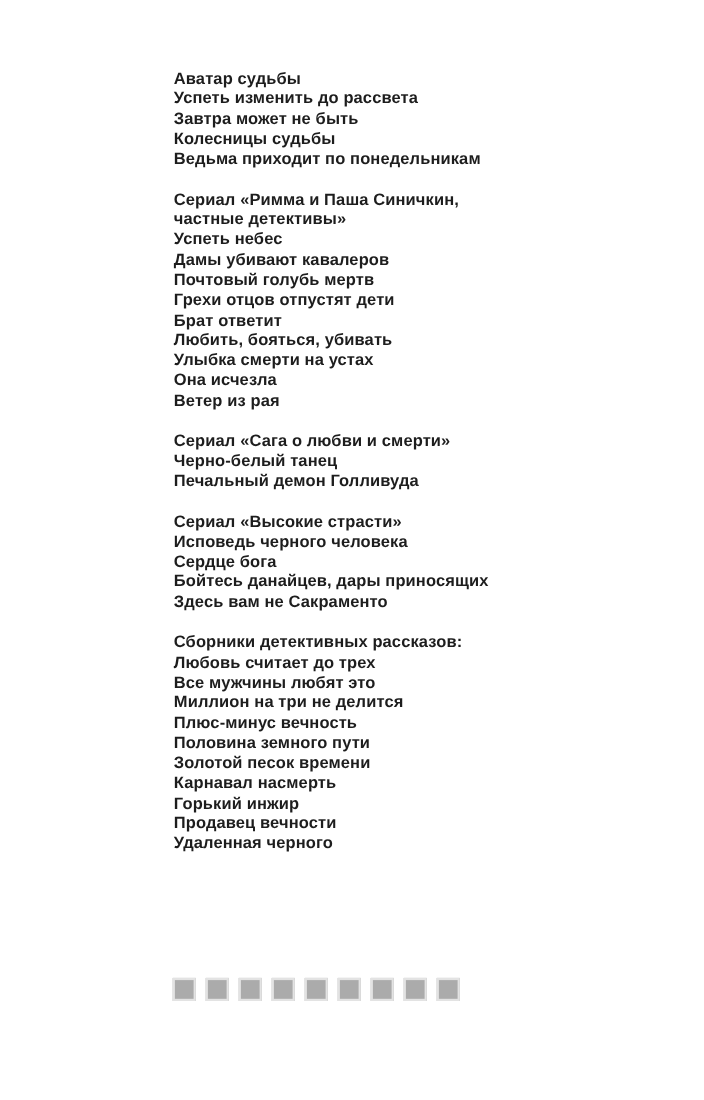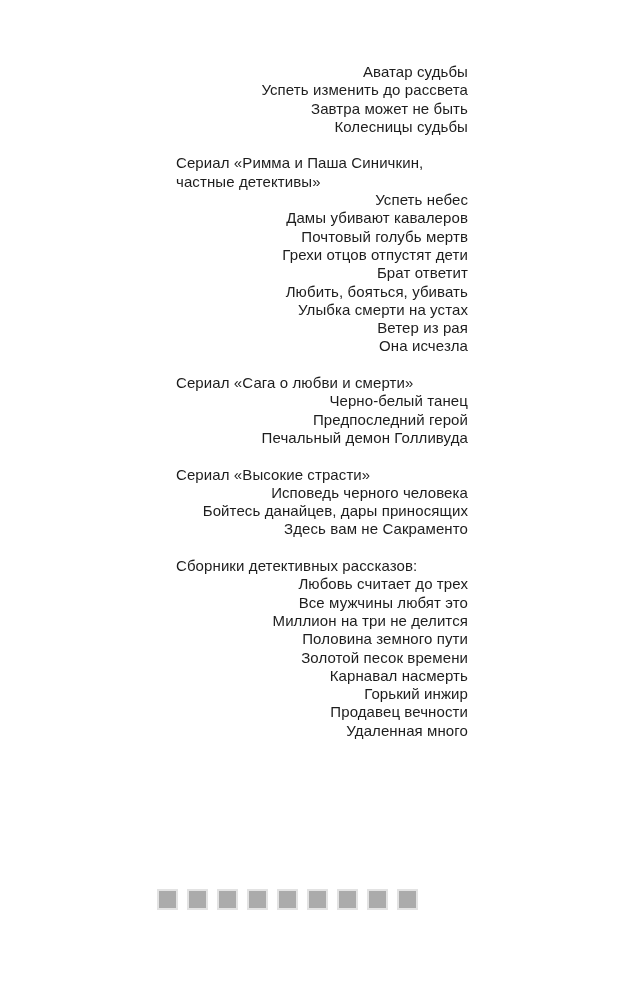--- a/index.html
+++ b/index.html
@@ -16,22 +16,22 @@
   .book-list {
     position: absolute;
     left: 158px;
     top: 63px;
     width: 310px;
     font-size: 15px;
     line-height: 18.3px;
     letter-spacing: 0.1px;
   }
   .section + .section { margin-top: 18.3px; }
-  .heading-line { font-weight: normal; margin-left: 18px; }
-  .title-line { font-weight: normal; text-align: right; }
+  .heading-line { font-weight: bold; }
+  .title-line { font-weight: bold; }
   .ornament {
     position: absolute;
     left: 157px;
     top: 889px;
     display: flex;
     gap: 9px;
   }
   .square {
     width: 21px;
     height: 21px;
@@ -42,57 +42,59 @@
 </head>
 <body>
 
 <div class="page">
   <div class="book-list">
       <div class="section">
         <div class="title-line">Аватар судьбы</div>
         <div class="title-line">Успеть изменить до рассвета</div>
         <div class="title-line">Завтра может не быть</div>
         <div class="title-line">Колесницы судьбы</div>
+        <div class="title-line">Ведьма приходит по понедельникам</div>
       </div>
       <div class="section">
         <div class="heading-line">Сериал «Римма и Паша Синичкин,</div>
         <div class="heading-line">частные детективы»</div>
         <div class="title-line">Успеть небес</div>
         <div class="title-line">Дамы убивают кавалеров</div>
         <div class="title-line">Почтовый голубь мертв</div>
         <div class="title-line">Грехи отцов отпустят дети</div>
         <div class="title-line">Брат ответит</div>
         <div class="title-line">Любить, бояться, убивать</div>
         <div class="title-line">Улыбка смерти на устах</div>
+        <div class="title-line">Она исчезла</div>
         <div class="title-line">Ветер из рая</div>
-        <div class="title-line">Она исчезла</div>
       </div>
       <div class="section">
         <div class="heading-line">Сериал «Сага о любви и смерти»</div>
         <div class="title-line">Черно-белый танец</div>
-        <div class="title-line">Предпоследний герой</div>
         <div class="title-line">Печальный демон Голливуда</div>
       </div>
       <div class="section">
         <div class="heading-line">Сериал «Высокие страсти»</div>
         <div class="title-line">Исповедь черного человека</div>
+        <div class="title-line">Сердце бога</div>
         <div class="title-line">Бойтесь данайцев, дары приносящих</div>
         <div class="title-line">Здесь вам не Сакраменто</div>
       </div>
       <div class="section">
         <div class="heading-line">Сборники детективных рассказов:</div>
         <div class="title-line">Любовь считает до трех</div>
         <div class="title-line">Все мужчины любят это</div>
         <div class="title-line">Миллион на три не делится</div>
+        <div class="title-line">Плюс-минус вечность</div>
         <div class="title-line">Половина земного пути</div>
         <div class="title-line">Золотой песок времени</div>
         <div class="title-line">Карнавал насмерть</div>
         <div class="title-line">Горький инжир</div>
         <div class="title-line">Продавец вечности</div>
-        <div class="title-line">Удаленная много</div>
+        <div class="title-line">Удаленная черного</div>
       </div>
     </div>
   <div class="ornament">
       <div class="square"></div>
       <div class="square"></div>
       <div class="square"></div>
       <div class="square"></div>
       <div class="square"></div>
       <div class="square"></div>
       <div class="square"></div>

